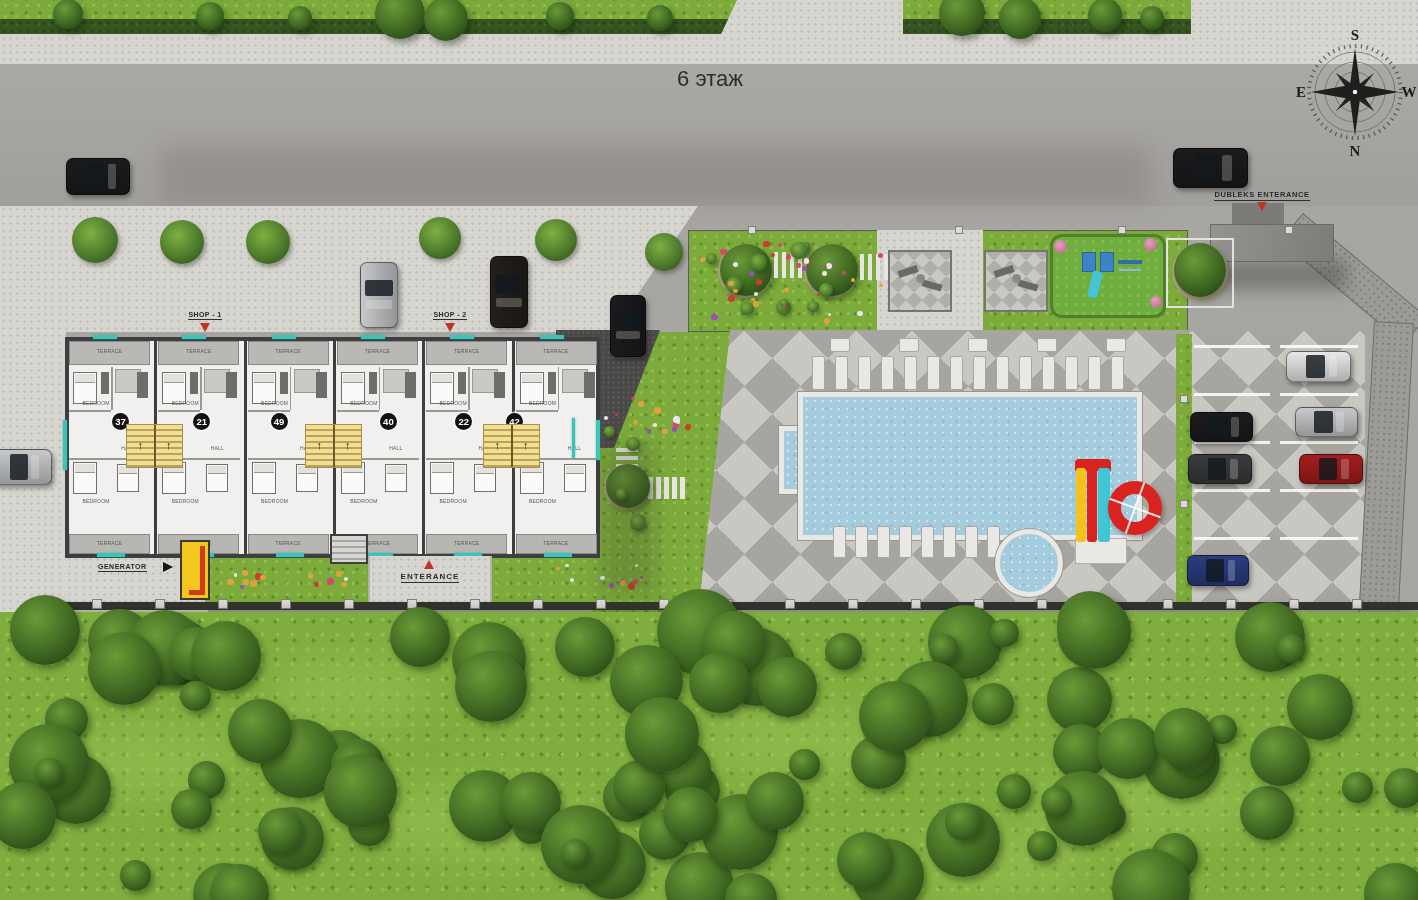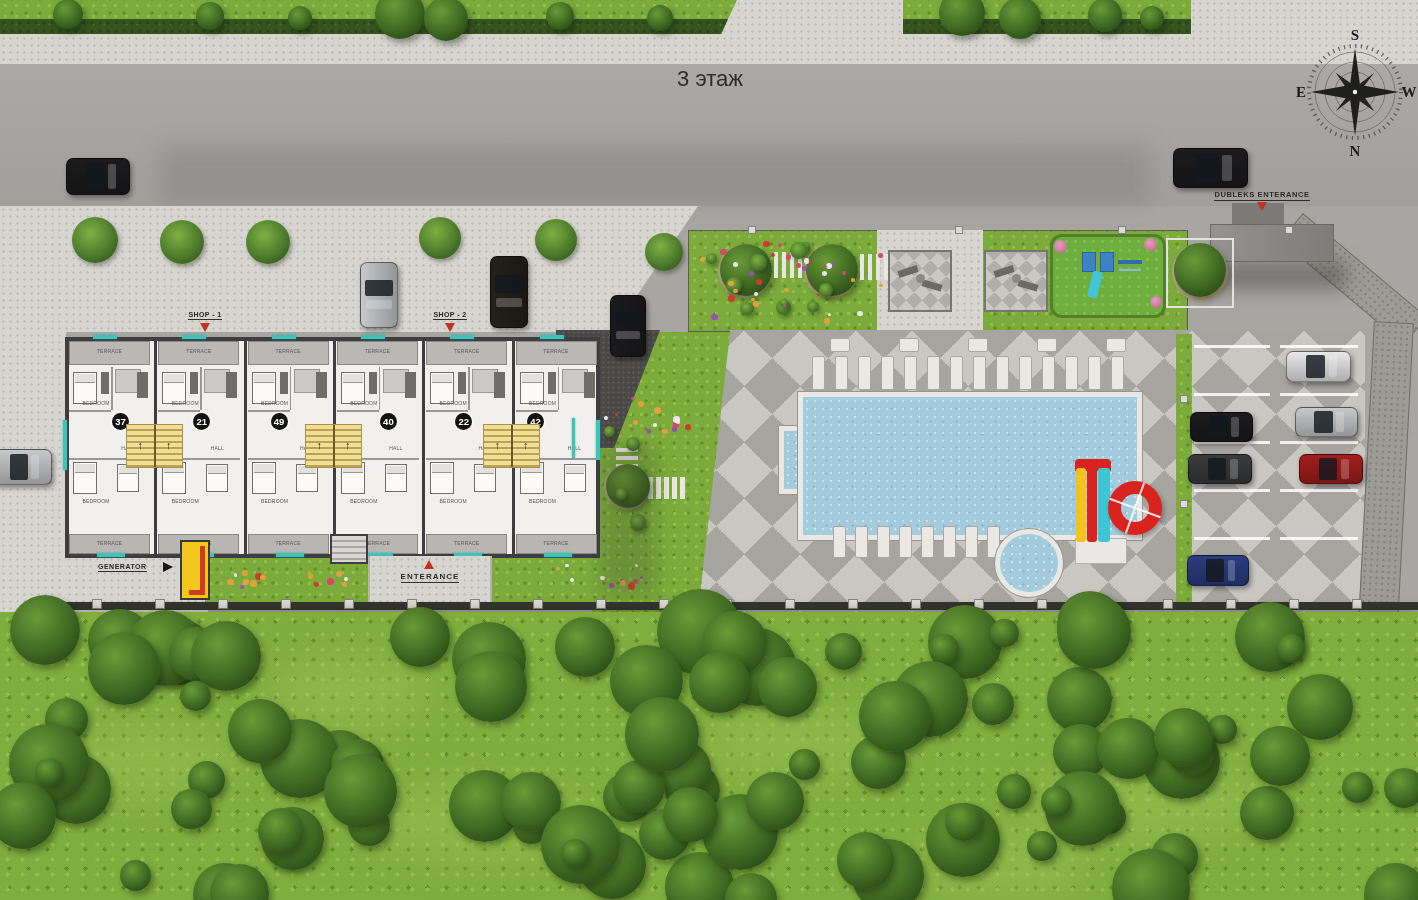--- a/index.html
+++ b/index.html
@@ -395,21 +395,21 @@
       <div class="bed" style="position: absolute; left: 563.5px; top: 464px; width: 22px; height: 28px;"></div>
       <div style="position: absolute; left: 583.5px; top: 372px; width: 11px; height: 26px; background: rgb(111, 109, 105);"></div>
       <div style="position: absolute; left: 547.5px; top: 372px; width: 8px; height: 22px; background: rgb(111, 109, 105);"></div>
       <div class="room-label" style="position: absolute; left: 515.5px; top: 400px; width: 54px;">BEDROOM</div>
       <div class="room-label" style="position: absolute; left: 557.5px; top: 445px; width: 34px;">HALL</div>
       <div class="room-label" style="position: absolute; left: 515.5px; top: 498px; width: 54px;">BEDROOM</div>
       <div style="position: absolute; left: 515.5px; top: 534px; width: 81px; height: 20px; background: rgb(184, 182, 178); border: 1px solid rgb(138, 136, 132); box-sizing: border-box;"></div>
       <div class="room-label" style="position: absolute; left: 515.5px; top: 540px; width: 81px;">TERRACE</div>
       <div class="teal" style="position: absolute; left: 539.5px; top: 335px; width: 24px; height: 4px;"></div>
       <div class="teal" style="position: absolute; left: 543.5px; top: 553px; width: 28px; height: 4px;"></div>
-      <div class="badge" style="position: absolute; left: 527px; top: 413px;">42</div>
+      <div class="badge" style="position: absolute; left: 506px; top: 413px;">42</div>
       <div class="teal" style="position: absolute; left: 63px; top: 420px; width: 4px; height: 50px;"></div>
       <div class="teal" style="position: absolute; left: 596px; top: 420px; width: 4px; height: 40px;"></div>
       <div class="teal" style="position: absolute; left: 572px; top: 418px; width: 3px; height: 40px;"></div>
       <div class="stairs" style="position: absolute; left: 126px; top: 424px; width: 57px; height: 44px;">
         <div class="flight">
           <span>↑</span>
         </div>
         <div class="flight">
           <span>↑</span>
         </div>
@@ -633,21 +633,21 @@
     </div>
 
   <div class="abs label" style="left:170px;top:311px;width:70px;text-align:center;font-size:7px;letter-spacing:.4px;"><span class="underline">SHOP - 1</span></div>
   <div class="abs arrow-down" style="left:200px;top:323px;"></div>
   <div class="abs label" style="left:415px;top:311px;width:70px;text-align:center;font-size:7px;letter-spacing:.4px;"><span class="underline">SHOP - 2</span></div>
   <div class="abs arrow-down" style="left:445px;top:323px;"></div>
   <div class="abs label" style="left:1196px;top:190px;width:132px;text-align:center;font-size:7.5px;letter-spacing:.6px;"><span class="underline">DUBLEKS ENTERANCE</span></div>
   <div class="abs arrow-down" style="left:1257px;top:202px;"></div>
 
   <div class="abs" style="left:510px;top:62px;width:400px;text-align:center;color:#222;">
-    <div style="font-size:22px;margin-top:4px;color:#2d2d2d;">3 этаж</div>
+    <div style="font-size:22px;margin-top:4px;color:#2d2d2d;">6 этаж</div>
   </div>
 
   <svg style="position:absolute;left:1292px;top:22px;" width="126" height="140" viewBox="-63 -70 126 140">
     <circle cx="0" cy="0" r="46" fill="none" stroke="#4a4846" stroke-width="4" stroke-dasharray="1.3 4.4" opacity=".8"></circle>
     <circle cx="0" cy="0" r="40" fill="none" stroke="#5c5a57" stroke-width=".8" opacity=".8"></circle>
     <circle cx="0" cy="0" r="30" fill="none" stroke="#5c5a57" stroke-width=".8" opacity=".8"></circle>
     <circle cx="0" cy="0" r="20" fill="none" stroke="#5c5a57" stroke-width=".8" opacity=".8"></circle>
     <path d="M0,-44 L5,-7 L44,0 L5,7 L0,44 L-5,7 L-44,0 L-5,-7 Z" transform="rotate(45) scale(0.62)" fill="#232321"></path>
     <path d="M0,-44 L5,-7 L44,0 L5,7 L0,44 L-5,7 L-44,0 L-5,-7 Z" fill="#1f1f1d"></path>
     <circle cx="0" cy="0" r="3" fill="#f0efec" stroke="#1f1f1d" stroke-width="1.4"></circle>

